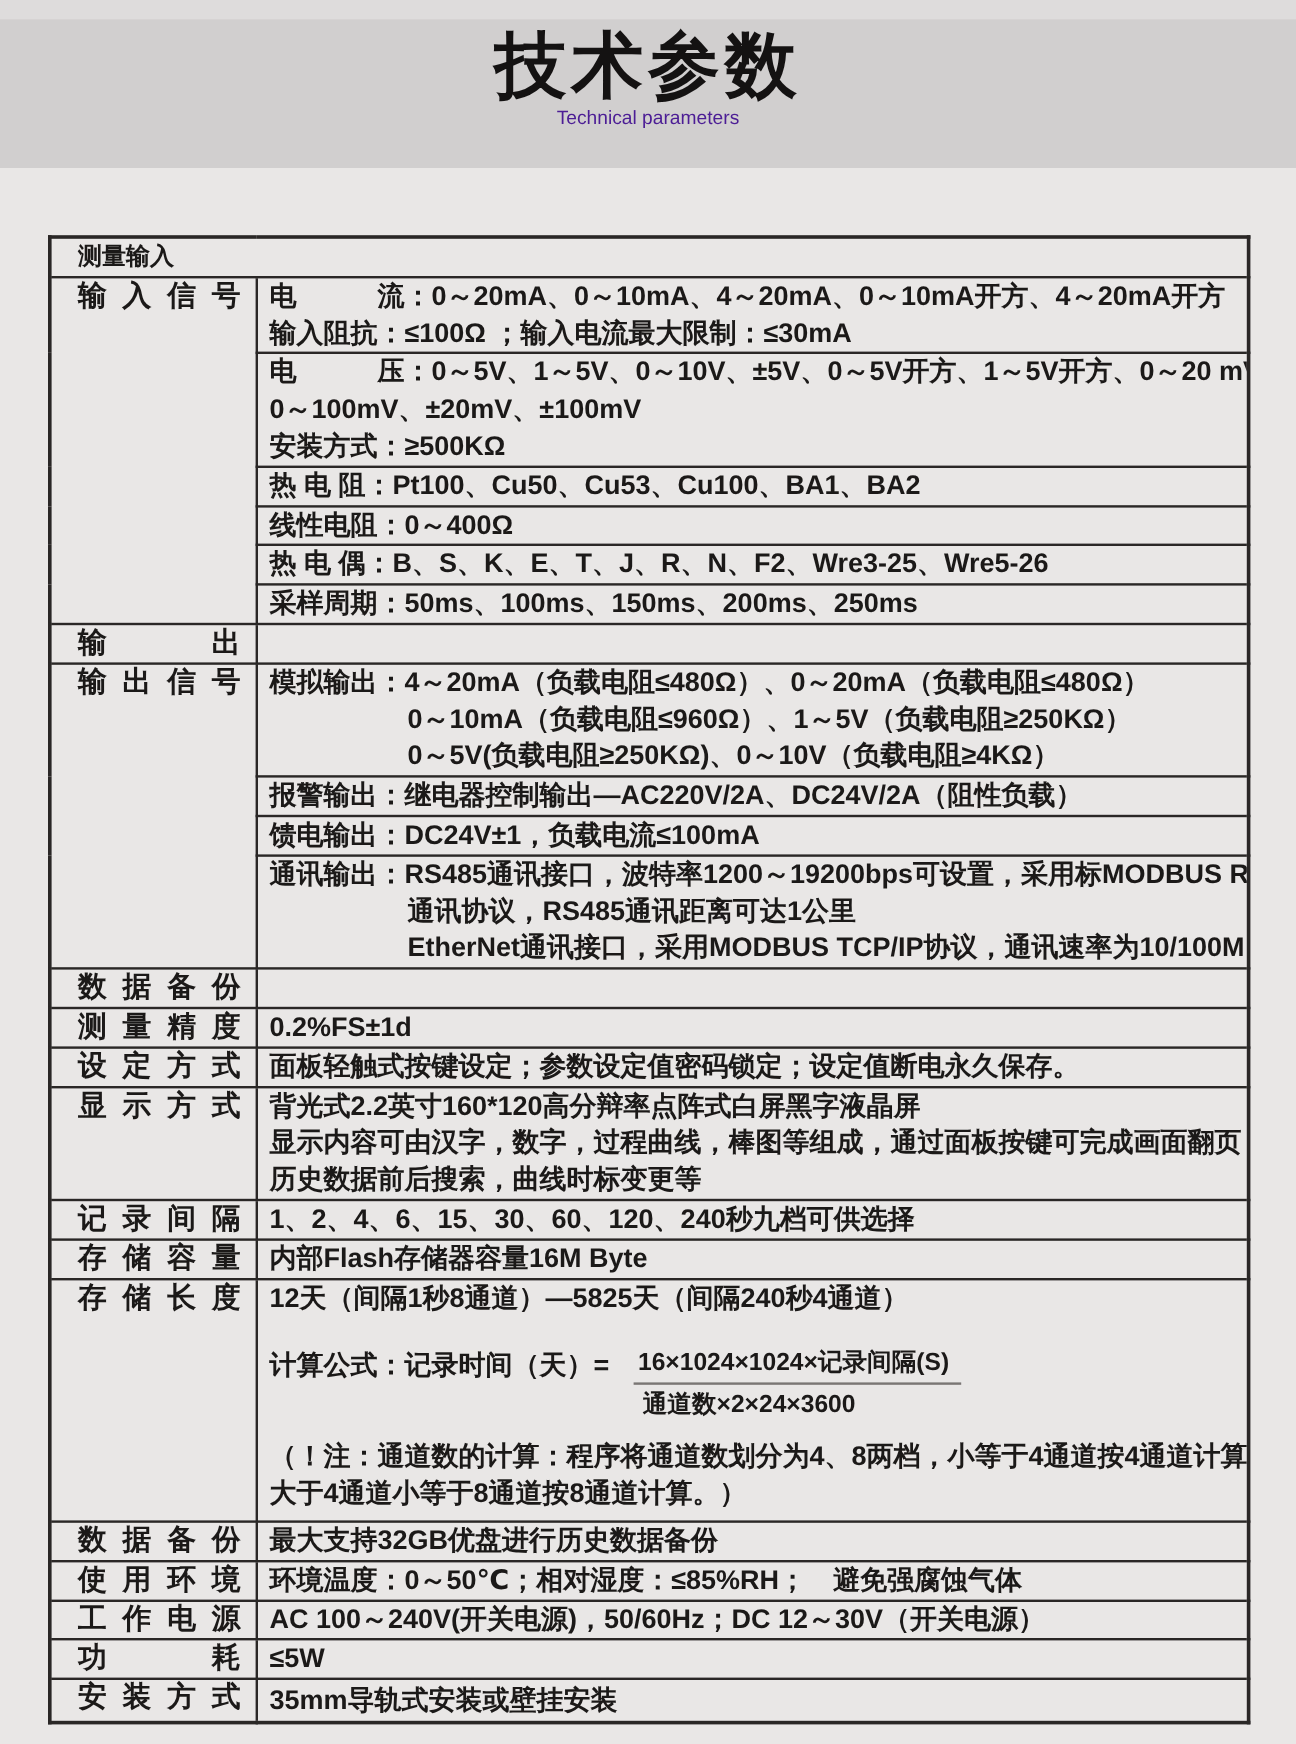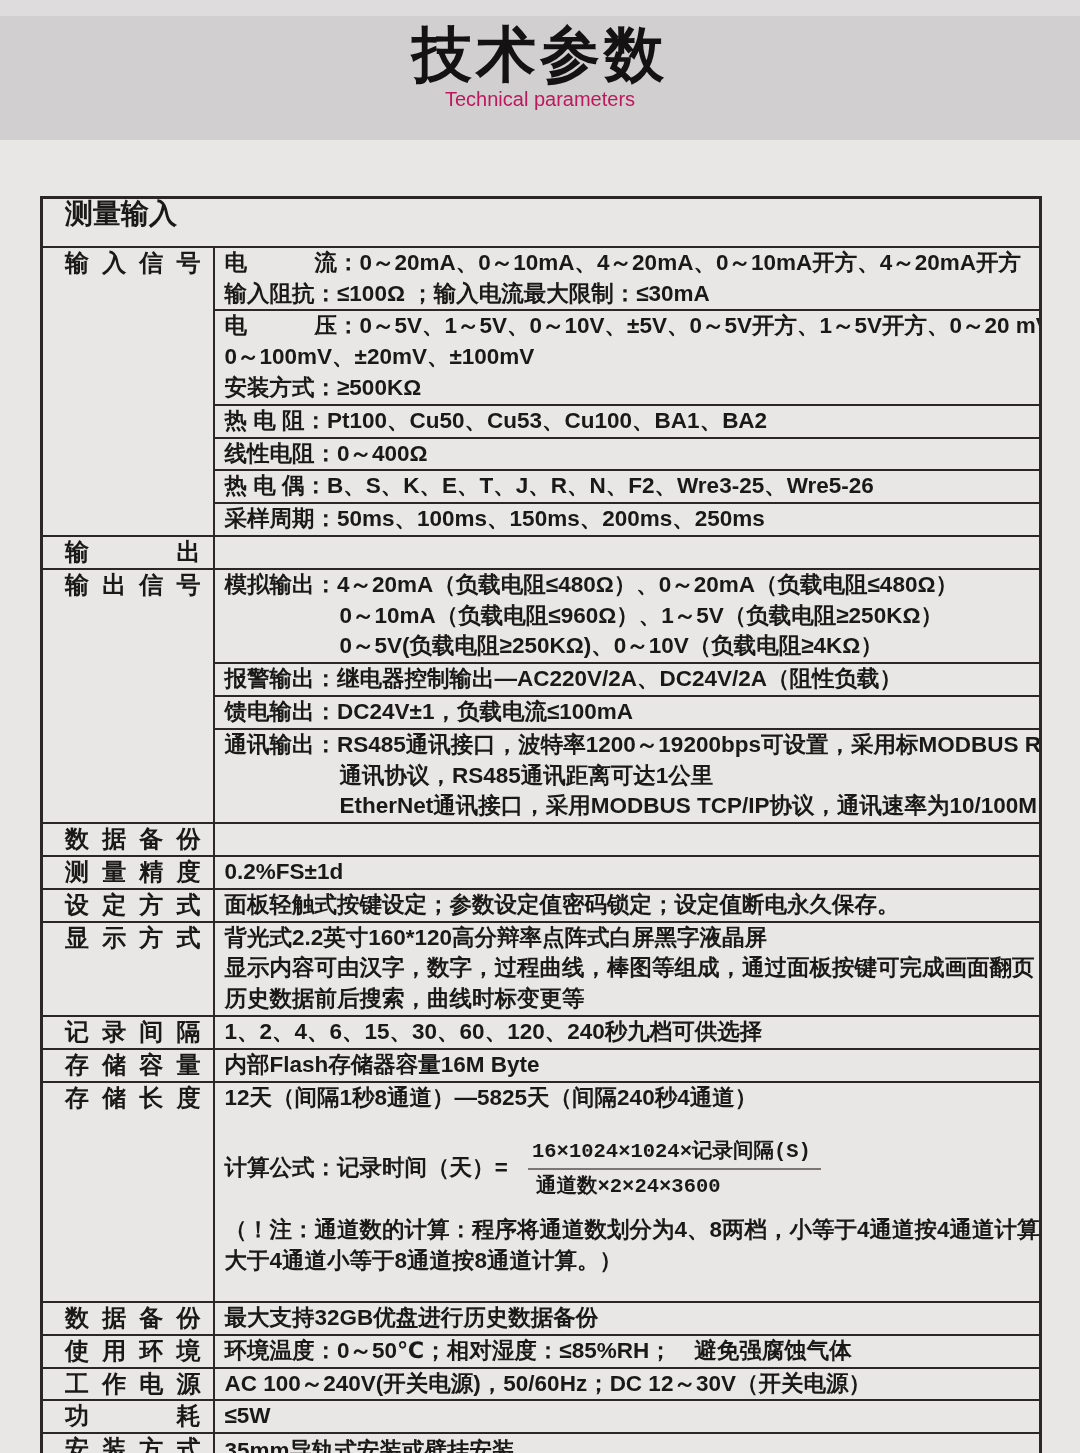--- a/index.html
+++ b/index.html
@@ -23,24 +23,24 @@
   }
   .title-cn {
     margin: 8px 0 0 0;
     font-size: 60px;
     font-weight: 900;
     letter-spacing: 4px;
     line-height: 62px;
     color: #141212;
   }
   .title-en {
-    font-size: 20px;
+    font-size: 16px;
     font-weight: 400;
     line-height: 26px;
-    color: #be185d;
+    color: #4c1d95;
     letter-spacing: 0px;
   }
   table.spec {
     border-collapse: collapse;
     table-layout: fixed;
     width: 1002px;
     margin: 56px 0 0 40px;
     background: #e9e7e6;
   }
   table.spec td {
@@ -54,42 +54,41 @@
     padding: 0 12px 0 22px;
     font-size: 24px;
     font-weight: 700;
     line-height: 30.8px;
     text-align: justify;
     text-align-last: justify;
     white-space: nowrap;
     text-justify: inter-character;
   }
   td.hdr {
-    padding: 0 12px 16px 22px;
-    font-size: 28px;
+    padding: 0 12px 0 22px;
+    font-size: 20px;
     font-weight: 700;
     line-height: 30.8px;
     text-align: center;
     text-align-last: left;
   }
   td.val {
     padding: 0 4px 0 10px;
     font-size: 22.5px;
     font-weight: 700;
   }
   .line {
     line-height: 30.8px;
     white-space: nowrap;
   }
   .indent { padding-left: 115px; }
   .formula-row {
     margin: 26px 0 16px 0;
     display: flex;
-    align-items: center;
-    font-family: Liberation Mono, monospace;
+    align-items: flex-start;
   }
   .frac {
     display: inline-flex;
     flex-direction: column;
     margin-left: 20px;
     font-size: 20.5px;
   }
   .frac .num {
     border-bottom: 2px solid #7a7674;
     padding: 0 10px 4px 4px;
@@ -239,21 +238,21 @@
       <td class="val">
         <div class="line">12天（间隔1秒8通道）—5825天（间隔240秒4通道）</div>
         <div class="formula-row">
           <span class="line">计算公式：记录时间（天）=</span>
           <span class="frac">
             <span class="num">16×1024×1024×记录间隔(S)</span>
             <span class="den">通道数×2×24×3600</span>
           </span>
         </div>
         <div class="line">（！注：通道数的计算：程序将通道数划分为4、8两档，小等于4通道按4通道计算，</div>
-        <div class="line" style="margin-bottom:24px">大于4通道小等于8通道按8通道计算。）</div>
+        <div class="line" style="margin-bottom:6px">大于4通道小等于8通道按8通道计算。）</div>
       </td>
     </tr>
 
     <tr>
       <td class="lbl">数据备份</td>
       <td class="val">
         <div class="line">最大支持32GB优盘进行历史数据备份</div>
       </td>
     </tr>
 

